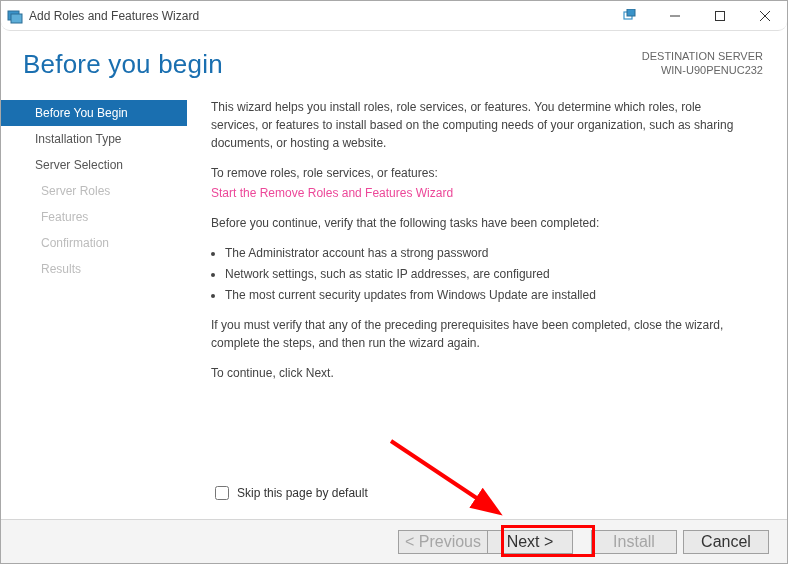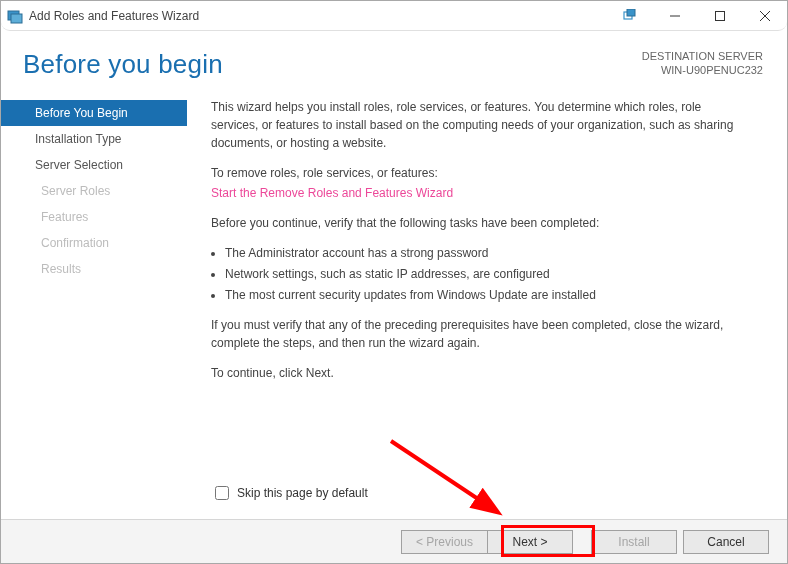--- a/index.html
+++ b/index.html
@@ -114,21 +114,21 @@
     display: flex;
     align-items: center;
     justify-content: flex-end;
     padding: 0 18px;
     gap: 0;
     background: #f4f4f4;
   }
   .button-bar button {
     min-width: 86px;
     height: 24px;
-    font-size: 12px;
+    font-size: 16px;
     font-family: inherit;
     border: 1px solid #a0a0a0;
     background: #e9e9e9;
     color: #333;
     cursor: pointer;
     margin-left: 6px;
   }
   .button-bar button:disabled {
     color: #a6a6a6;
     cursor: default;

